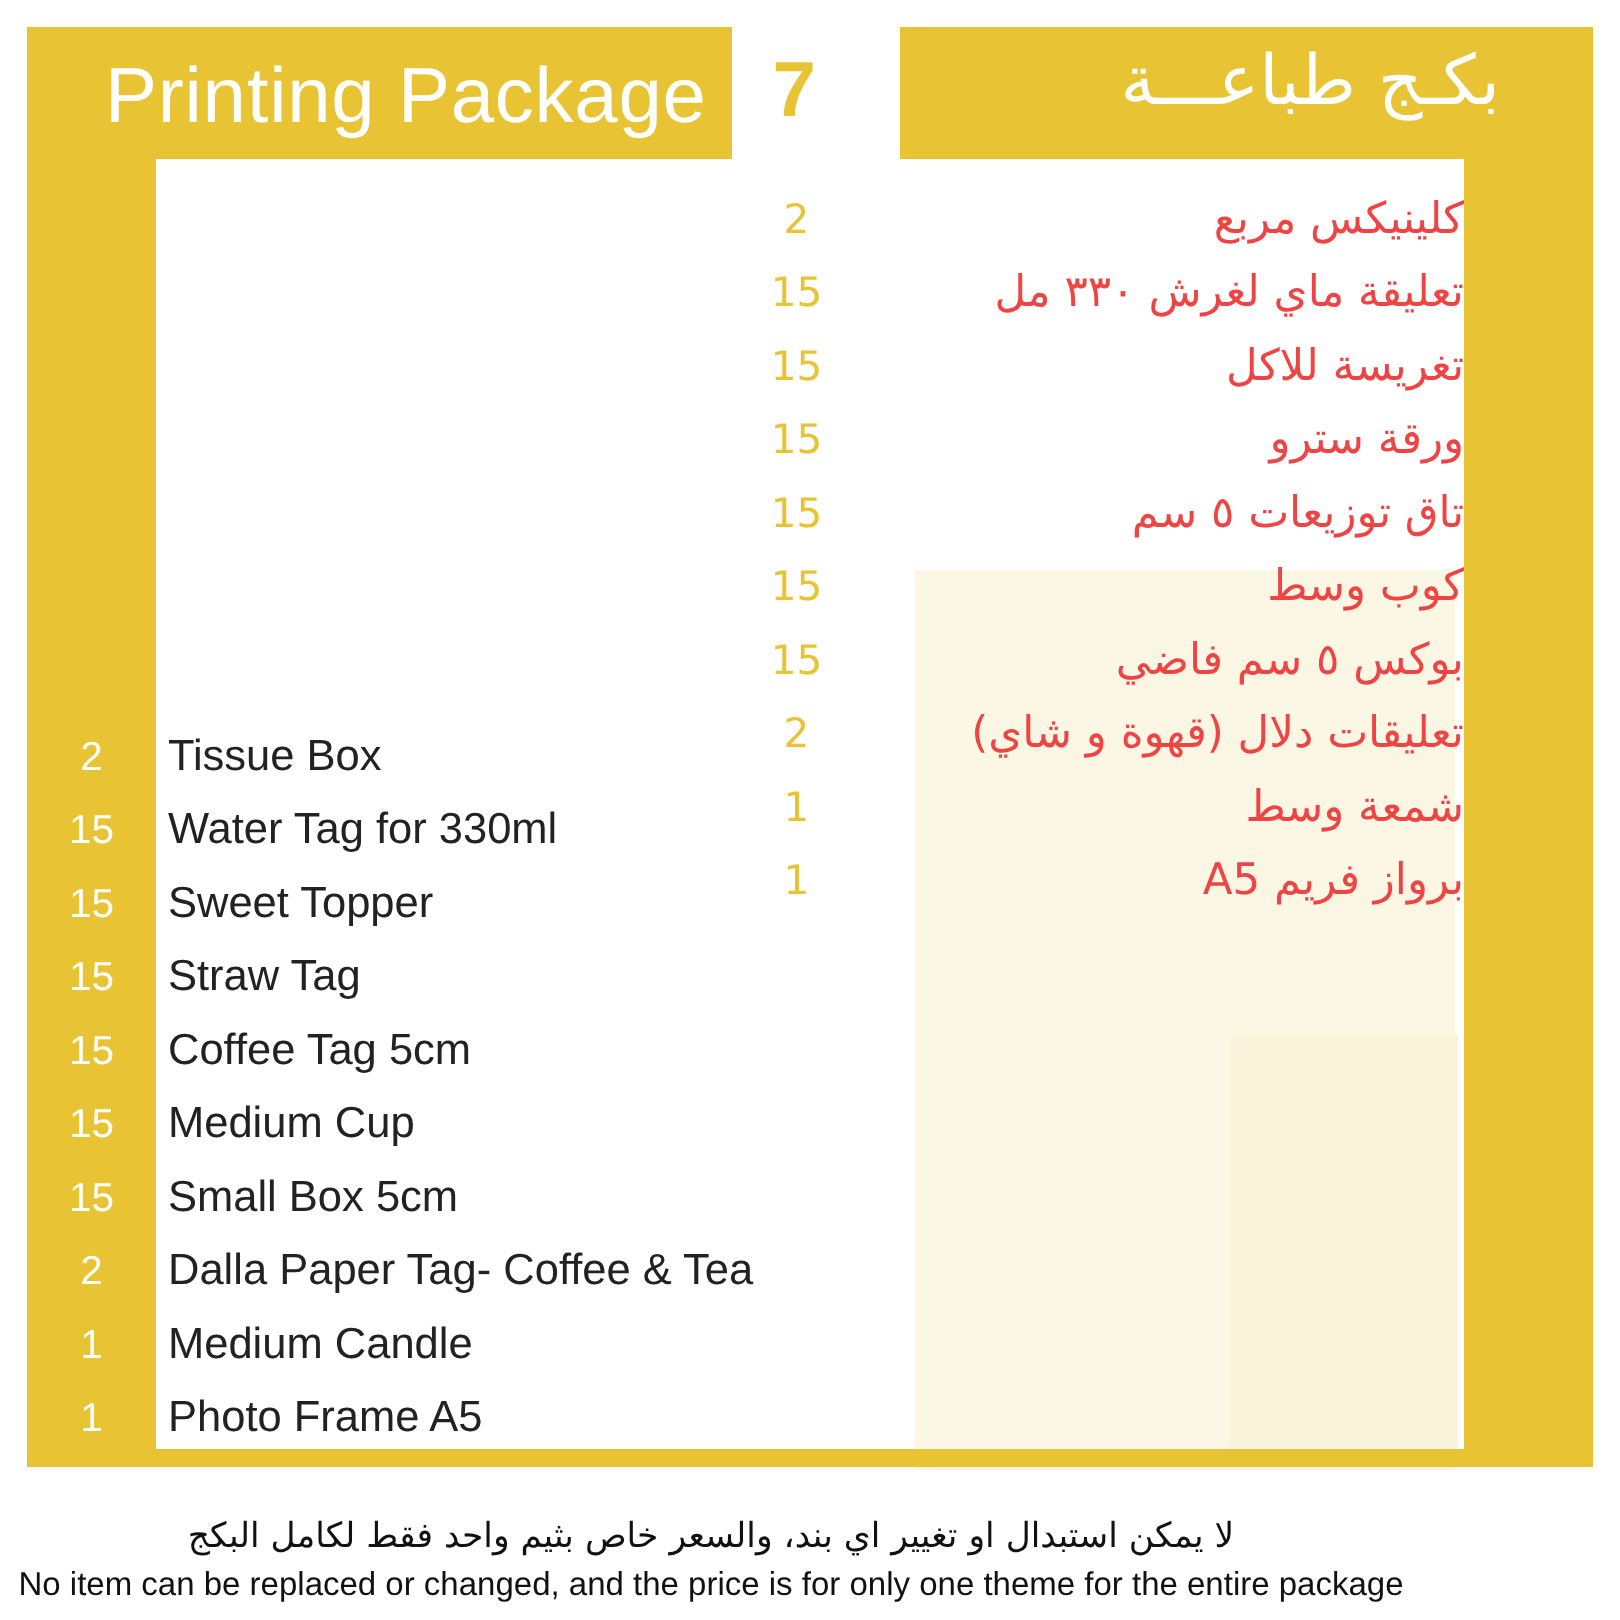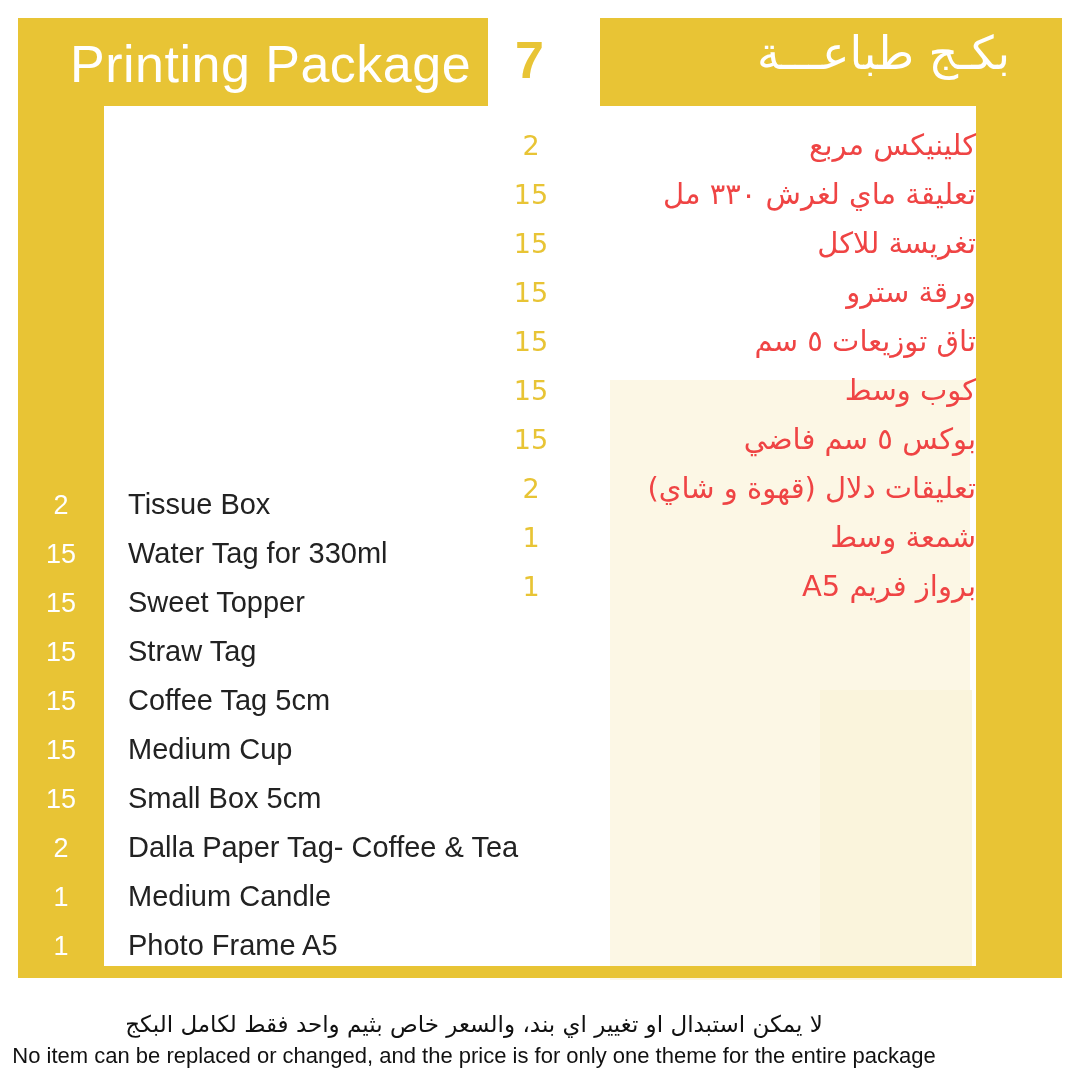--- a/index.html
+++ b/index.html
@@ -95,21 +95,21 @@
     position: absolute;
     left: 515px;
     top: 30px;
     font-size: 52px;
     font-weight: bold;
     color: #E8C435;
     font-family: "Liberation Sans", sans-serif;
   }
   .title-ar {
     position: absolute;
-    right: 70px;
+    right: 80px;
     top: 26px;
     font-size: 46px;
     color: #ffffff;
     direction: rtl;
     font-family: "DejaVu Sans", sans-serif;
     white-space: nowrap;
   }
 
   
   .ar-list {
@@ -162,21 +162,21 @@
   .en-qty {
     width: 86px;
     flex: 0 0 86px;
     text-align: center;
     color: #ffffff;
     font-size: 27px;
     font-family: "Liberation Sans", sans-serif;
   }
   .en-label {
     flex: 1 1 auto;
-    padding-left: 24px;
+    padding-left: 8px;
     color: #222222;
     font-size: 29px;
     font-family: "Liberation Sans", sans-serif;
     white-space: nowrap;
   }
 
   
   .footer {
     position: absolute;
     left: 0;

